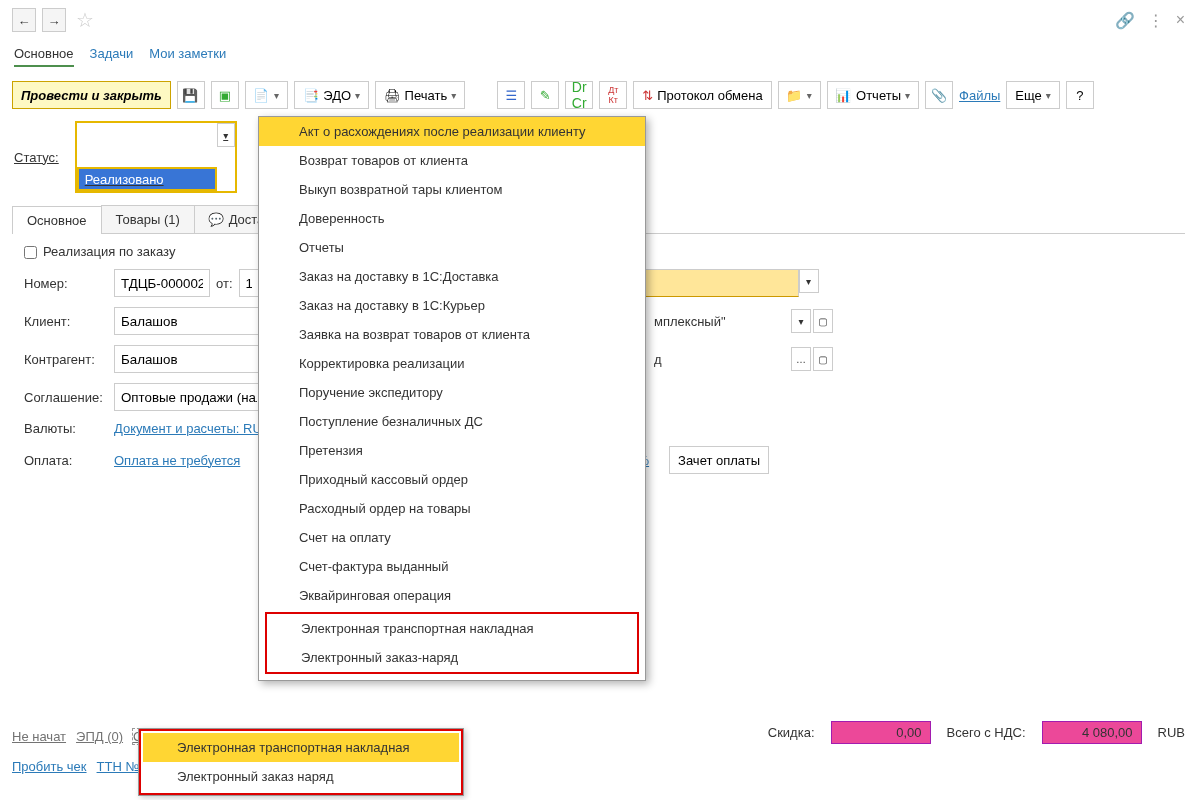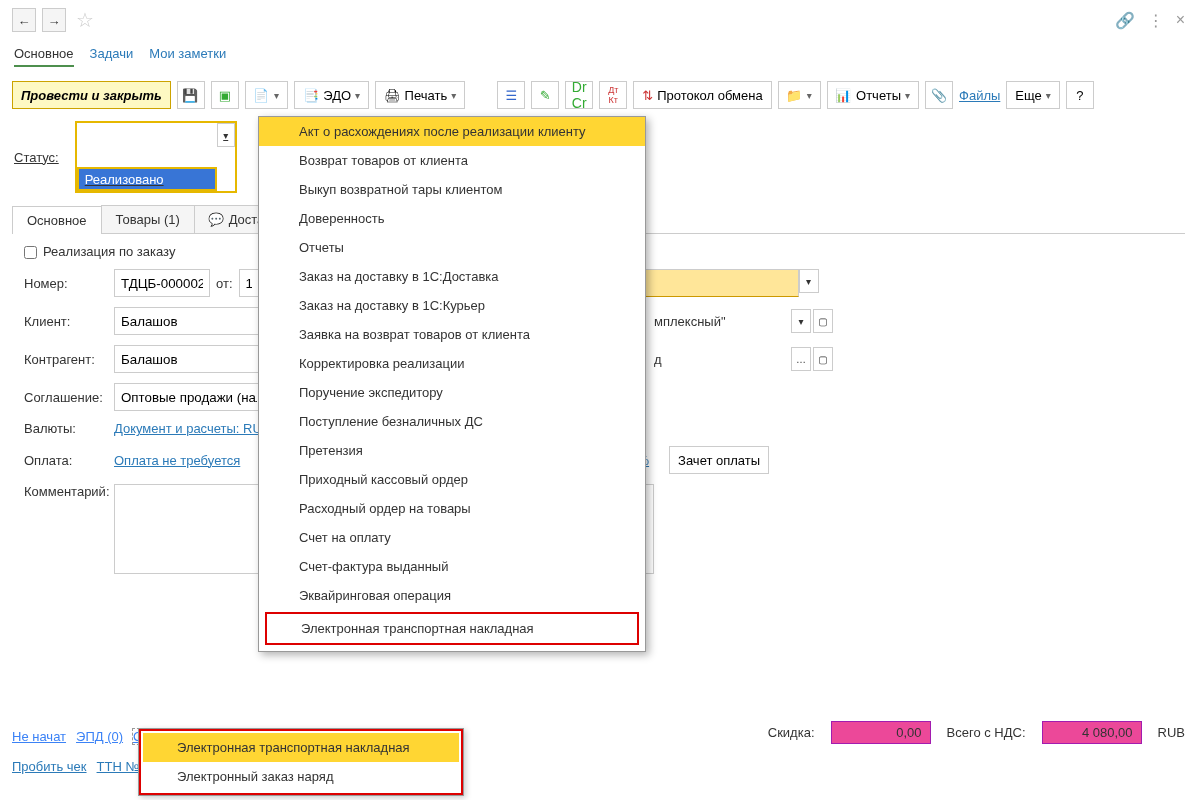--- a/index.html
+++ b/index.html
@@ -33,21 +33,21 @@
 .tab.active { background: #fff; position: relative; top: 1px; }
 
 .form-area { padding: 10px 14px 10px 24px; }
 .form-row { display: flex; align-items: center; margin-bottom: 10px; }
 .form-row label { width: 90px; font-size: 13px; }
 .input { border: 1px solid #ccc; padding: 3px 6px; height: 28px; background: #fff; }
 .checkbox-row { display: flex; align-items: flex-end; gap: 6px; margin-bottom: 10px; }
 .textarea { border: 1px solid #ccc; width: 540px; height: 90px; resize: none; }
 
 .bottom-links { position: absolute; bottom: 56px; left: 12px; display: flex; gap: 10px; z-index: 5; }
-.bottom-links a { color: #3b82f6; text-decoration: underline; cursor: pointer; font-size: 13px; }
+.bottom-links a { color: #737373; text-decoration: underline; cursor: pointer; font-size: 13px; }
 .bottom-links a.selected { background: #fff; outline: 1px dashed #999; }
 
 .bottom-right { position: absolute; bottom: 56px; right: 12px; display: flex; align-items: center; gap: 16px; justify-content: center; }
 .bottom-right label { font-size: 13px; }
 .bottom-right .val { border: 1px solid #a21caf; padding: 3px 8px; width: 100px; text-align: right; background: #ec4899; }
 .bottom-right .cur { font-size: 13px; }
 
 .bottom-row2 { position: absolute; bottom: 26px; left: 12px; display: flex; gap: 10px; }
 .bottom-row2 a { color: #2b7ab8; text-decoration: underline; cursor: pointer; font-size: 13px; }
 
@@ -205,24 +205,20 @@
     <a class="link">Документ и расчеты: RU</a>
   </div>
 
   <div class="form-row">
     <label>Оплата:</label>
     <a class="link">Оплата не требуется</a>
     <a class="link" style="margin-left:390px">0%</a>
     <button class="btn" style="margin-left:20px">Зачет оплаты</button>
   </div>
 
-  <div class="form-row" style="align-items:flex-start">
-    <label>Комментарий:</label>
-    <textarea class="textarea" style=""></textarea>
-  </div>
 </div>
 
 <div class="dropdown-main">
   <div class="item hl">Акт о расхождениях после реализации клиенту</div>
   <div class="item">Возврат товаров от клиента</div>
   <div class="item">Выкуп возвратной тары клиентом</div>
   <div class="item">Доверенность</div>
   <div class="item">Отчеты</div>
   <div class="item">Заказ на доставку в 1С:Доставка</div>
   <div class="item">Заказ на доставку в 1С:Курьер</div>
@@ -231,20 +227,21 @@
   <div class="item">Поручение экспедитору</div>
   <div class="item">Поступление безналичных ДС</div>
   <div class="item">Претензия</div>
   <div class="item">Приходный кассовый ордер</div>
   <div class="item">Расходный ордер на товары</div>
   <div class="item">Счет на оплату</div>
   <div class="item">Счет-фактура выданный</div>
   <div class="item">Эквайринговая операция</div>
   <div class="red-box">
     <div class="item">Электронная транспортная накладная</div>
+    <div class="item">Электронный заказ-наряд</div>
   </div>
 </div>
 
 <div class="bottom-links">
   <a>Не начат</a>
   <a>ЭПД (0)</a>
   <a class="selected">Оформить ЭПД</a>
 </div>
 
 <div class="bottom-right">

